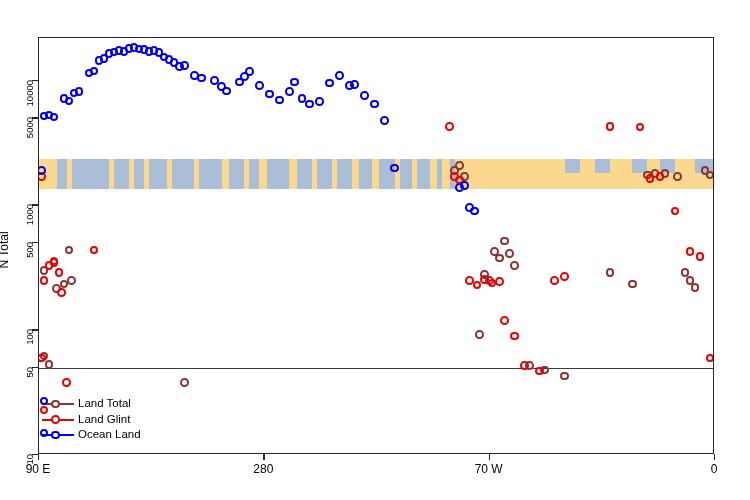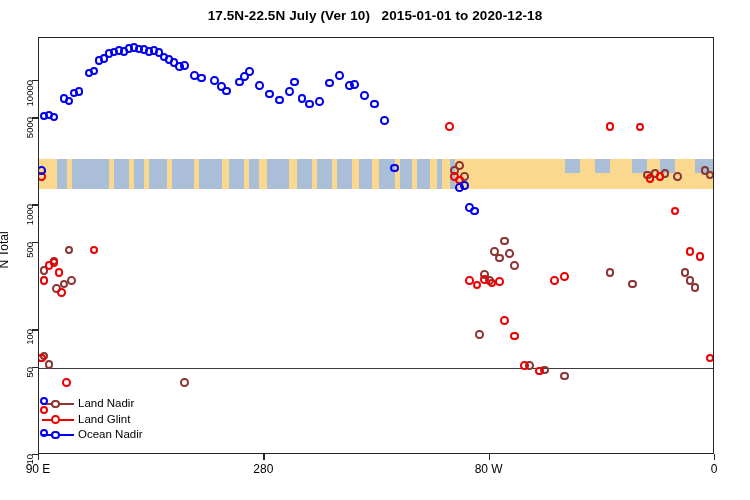--- a/index.html
+++ b/index.html
@@ -46,21 +46,20 @@
   .legend-line{position:absolute;left:0;top:7px;width:32px;height:2.2px;}
   .legend-dot{position:absolute;left:9px;top:3.5px;width:8.5px;height:8.5px;
       border-radius:50%;box-sizing:border-box;background:#fff;}
   .legend-text{font-size:11.5px;line-height:1;padding-left:4px;}
 </style>
 </head>
 <body>
 
 <div id="page">
 
-  <div id="plot-title">17.5N-22.5N July (Ver 10)   2015-01-01 to 2020-12-18</div>
 
   <div id="y-axis-title">N Total</div>
 
 
   <div id="plot-frame">
     <div id="data-layer">
         <div class="map-strip" style="top: 121.186px; height: 30.0339px; background: rgb(170, 190, 216);">
           <div class="land-seg" style="left: 0px; width: 17.5259px; background: rgb(250, 217, 143);"></div>
           <div class="land-seg" style="left: 27.5407px; width: 5.00741px; background: rgb(250, 217, 143);"></div>
           <div class="land-seg" style="left: 70.1037px; width: 5.00741px; background: rgb(250, 217, 143);"></div>
@@ -260,42 +259,42 @@
       <div class="ylab-rot" style="left: 29px; top: 204.48px;">1000</div>
       <div class="ytick" style="left: 32px; top: 117.277px;"></div>
       <div class="ylab-rot" style="left: 29px; top: 117.277px;">5000</div>
       <div class="ytick" style="left: 32px; top: 79.7206px;"></div>
       <div class="ylab-rot" style="left: 29px; top: 79.7206px;">10000</div>
       <div class="xtick" style="left: 38px; top: 454px;"></div>
       <div class="xlab" style="left: 38px; top: 462px;">90 E</div>
       <div class="xtick" style="left: 263.333px; top: 454px;"></div>
       <div class="xlab" style="left: 263.333px; top: 462px;">280</div>
       <div class="xtick" style="left: 488.667px; top: 454px;"></div>
-      <div class="xlab" style="left: 488.667px; top: 462px;">80 W</div>
+      <div class="xlab" style="left: 488.667px; top: 462px;">70 W</div>
       <div class="xtick" style="left: 714px; top: 454px;"></div>
       <div class="xlab" style="left: 714px; top: 462px;">0</div>
     </div>
 
   <div id="legend">
       <div class="legend-row">
         <div class="legend-mark">
           <div class="legend-line" style="background: rgb(139, 53, 53);"></div>
           <div class="legend-dot" style="border: 2.1px solid rgb(139, 53, 53);"></div>
         </div>
-        <div class="legend-text">Land Nadir</div>
+        <div class="legend-text">Land Total</div>
       </div>
       <div class="legend-row">
         <div class="legend-mark">
           <div class="legend-line" style="background: rgb(238, 0, 0);"></div>
           <div class="legend-dot" style="border: 2.1px solid rgb(238, 0, 0);"></div>
         </div>
         <div class="legend-text">Land Glint</div>
       </div>
       <div class="legend-row">
         <div class="legend-mark">
           <div class="legend-line" style="background: rgb(0, 0, 238);"></div>
           <div class="legend-dot" style="border: 2.1px solid rgb(0, 0, 238);"></div>
         </div>
-        <div class="legend-text">Ocean Nadir</div>
+        <div class="legend-text">Ocean Land</div>
       </div>
     </div>
 
 </div>
 
 </body></html>

